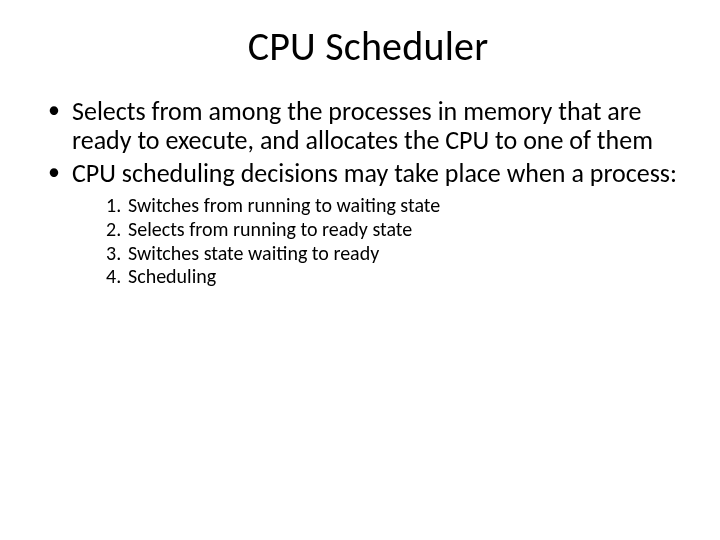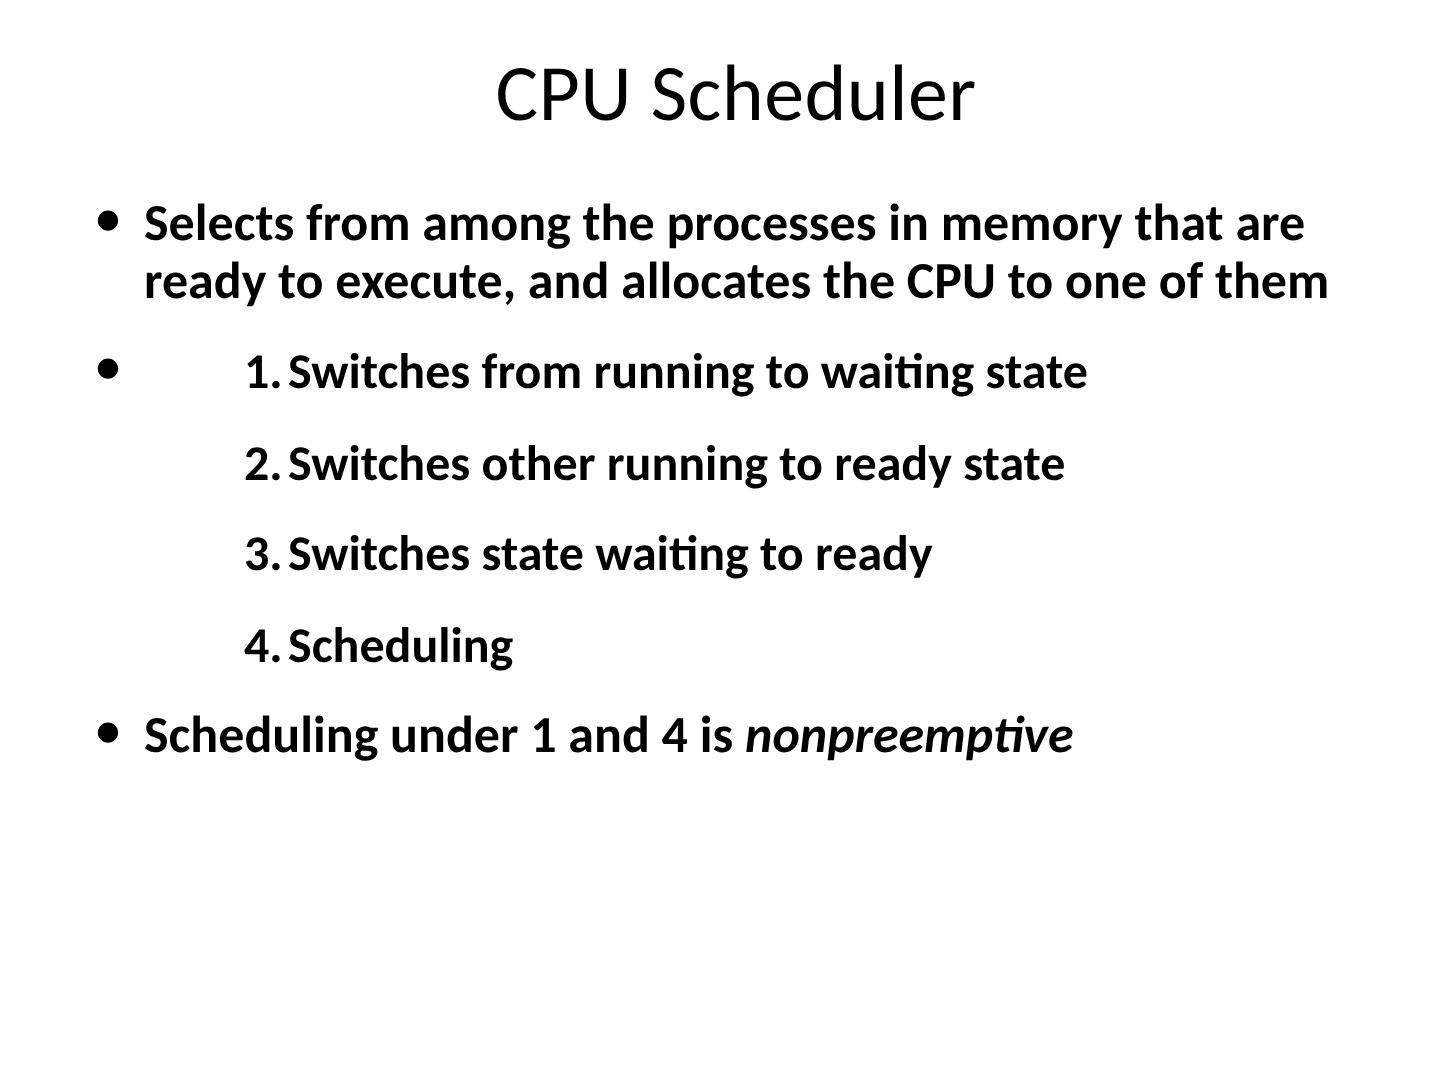--- a/index.html
+++ b/index.html
@@ -29,65 +29,62 @@
     list-style: none;
     margin: 0;
     padding: 0 0 0 4px;
   }
   ul.level1 > li {
     position: relative;
     font-size: 26px;
     line-height: 1.12;
     padding-left: 28px;
     margin-bottom: 4px;
-    font-weight: bold;
   }
   ul.level1 > li::before {
     content: "•";
     position: absolute;
     left: 4px;
     top: 0;
     font-size: 24px;
     line-height: 1.1;
   }
   ol.level2 {
     list-style: none;
     counter-reset: sub;
     margin: 6px 0 6px 0;
     padding: 0 0 0 34px;
   }
   ol.level2 > li {
     counter-increment: sub;
     position: relative;
-    font-size: 25px;
+    font-size: 20px;
     line-height: 1.18;
     padding-left: 22px;
-    margin: 16px;
+    margin: 0;
   }
   ol.level2 > li::before {
     content: counter(sub) ".";
     position: absolute;
     left: 0;
     top: 0;
   }
   .italic { font-style: italic; }
 </style>
 </head>
 <body>
 
 <div class="slide">
   <h1 class="title">CPU Scheduler</h1>
 
   <ul class="level1">
     <li>Selects from among the processes in memory that are ready to execute, and allocates the CPU to one of them</li>
     <li>
+      <span>CPU scheduling decisions may take place when a process:</span>
       <ol class="level2">
         <li>Switches from running to waiting state</li>
-        <li>Switches other running to ready state</li>
+        <li>Selects from running to ready state</li>
         <li>Switches state waiting to ready</li>
         <li>Scheduling</li>
       </ol>
-    </li>
-    <li>
-      <span>Scheduling under 1 and 4 is </span><span class="italic">nonpreemptive</span>
     </li>
   </ul>
 </div>
 
 </body></html>

